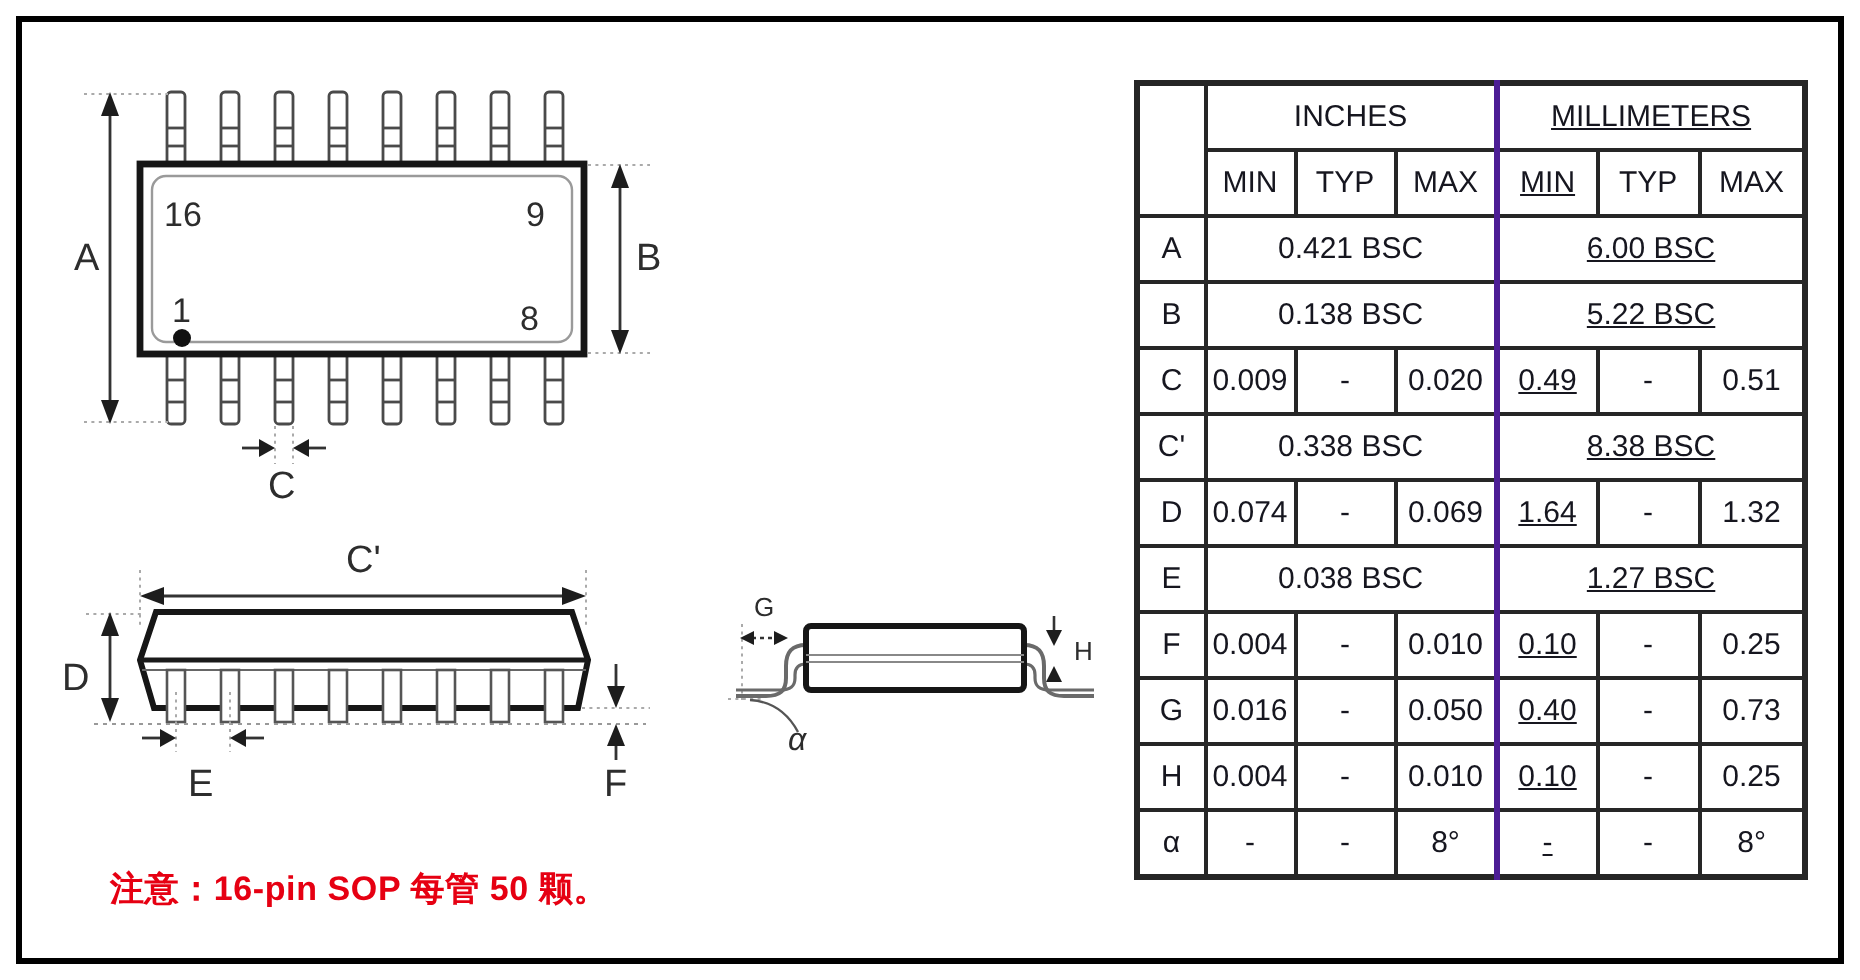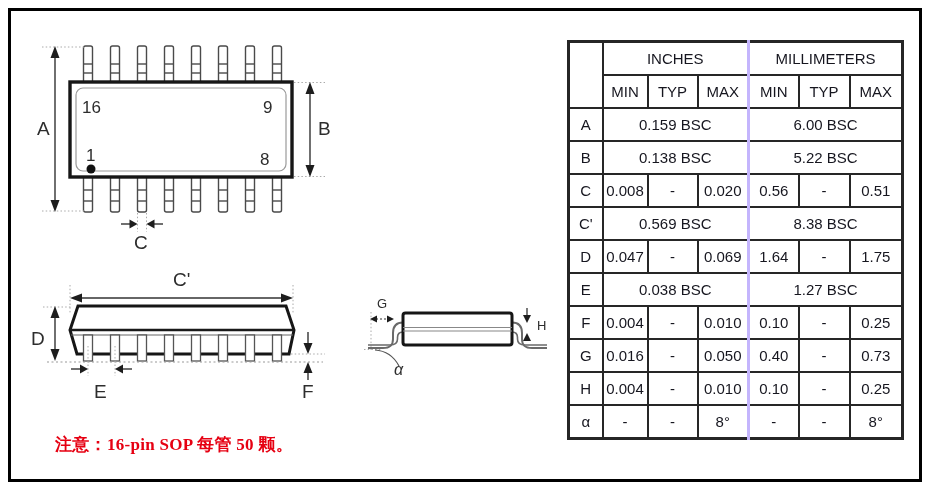--- a/index.html
+++ b/index.html
@@ -8,29 +8,29 @@
   .frame{position:absolute;left:8px;top:8px;width:908px;height:468px;border:3px solid #000;}
   svg text{font-family:"Liberation Sans",sans-serif;fill:#2d2d2d;}
 
   
   .topview{position:absolute;left:22px;top:34px;}
   .sideview{position:absolute;left:25px;top:262px;}
   .endview{position:absolute;left:363px;top:288px;}
 
   
   .note{position:absolute;left:55px;top:433px;font-size:17px;font-weight:bold;color:#e60012;
-        letter-spacing:0.3px;white-space:nowrap;font-family:Liberation Serif, serif;}
+        letter-spacing:0.3px;white-space:nowrap;}
 
   
   table.dims{position:absolute;left:567px;top:40px;width:334px;border-collapse:collapse;
              table-layout:fixed;border:3px solid #262626;}
   table.dims td,table.dims th{border:2px solid #262626;text-align:center;vertical-align:middle;
              height:31px;padding:0;font-size:15px;font-weight:normal;color:#16161f;
              font-family:"Liberation Sans",sans-serif;overflow:hidden;}
-  table.dims .mm-start{border-left:3px solid #c4b5fd;}
+  table.dims .mm-start{border-left:3px solid #4c1d95;text-decoration:underline;}
   table.dims td.dim{font-size:15px;}
 </style>
 </head>
 <body>
 
 <div class="page">
   <div class="frame"></div>
 
   <svg class="topview" width="340" height="220" viewBox="0 0 340 220">
 
@@ -267,50 +267,50 @@
         <th>TYP</th>
         <th>MAX</th>
         <th class="mm-start">MIN</th>
         <th>TYP</th>
         <th>MAX</th>
       </tr>
     </thead>
     <tbody>
         <tr>
           <td class="dim">A</td>
-          <td colspan="3" class="bsc">0.159 BSC</td>
+          <td colspan="3" class="bsc">0.421 BSC</td>
           <td colspan="3" class="bsc mm-start">6.00 BSC</td>
         </tr>
         <tr>
           <td class="dim">B</td>
           <td colspan="3" class="bsc">0.138 BSC</td>
           <td colspan="3" class="bsc mm-start">5.22 BSC</td>
         </tr>
         <tr>
           <td class="dim">C</td>
-          <td class="">0.008</td>
+          <td class="">0.009</td>
           <td class="">-</td>
           <td class="">0.020</td>
-          <td class="mm-start">0.56</td>
+          <td class="mm-start">0.49</td>
           <td class="">-</td>
           <td class="">0.51</td>
         </tr>
         <tr>
           <td class="dim">C'</td>
-          <td colspan="3" class="bsc">0.569 BSC</td>
+          <td colspan="3" class="bsc">0.338 BSC</td>
           <td colspan="3" class="bsc mm-start">8.38 BSC</td>
         </tr>
         <tr>
           <td class="dim">D</td>
-          <td class="">0.047</td>
+          <td class="">0.074</td>
           <td class="">-</td>
           <td class="">0.069</td>
           <td class="mm-start">1.64</td>
           <td class="">-</td>
-          <td class="">1.75</td>
+          <td class="">1.32</td>
         </tr>
         <tr>
           <td class="dim">E</td>
           <td colspan="3" class="bsc">0.038 BSC</td>
           <td colspan="3" class="bsc mm-start">1.27 BSC</td>
         </tr>
         <tr>
           <td class="dim">F</td>
           <td class="">0.004</td>
           <td class="">-</td>

